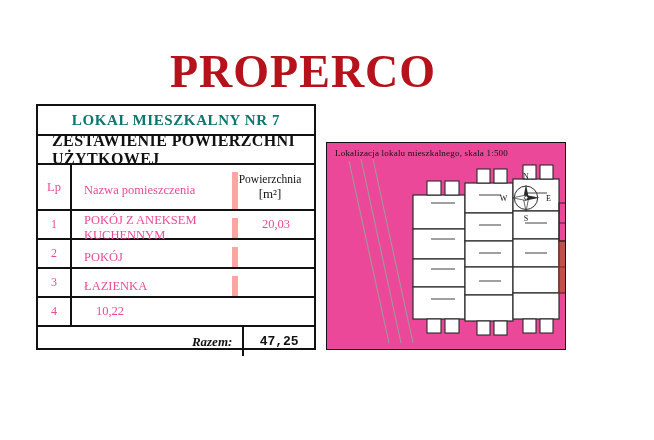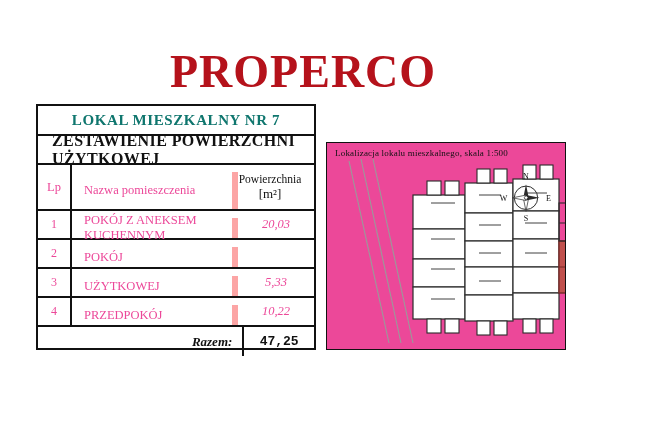--- a/index.html
+++ b/index.html
@@ -107,21 +107,20 @@
     width: 166px;
     border-right: 6px solid #fca5a5;
     padding-left: 12px;
     font-size: 12.5px;
     margin-top: 7px;
   }
   .c-area {
     width: 76px;
     justify-content: center;
     font-size: 12.5px;
-    font-style: italic;
   }
   .head-name, .head-lp {
     font-size: 12.5px;
   }
   .head-area-wrap {
     width: 64px;
     display: flex;
     flex-direction: column;
     align-items: center;
     justify-content: center;
@@ -229,27 +228,25 @@
     <div class="cell c-area">20,03</div>
   </div>
 
   <div class="tbl-row data-row">
     <div class="cell c-lp">2</div>
     <div class="cell c-name">POKÓJ</div>
   </div>
 
   <div class="tbl-row data-row">
     <div class="cell c-lp">3</div>
-    <div class="cell c-name">UŻYTKOWEJ</div>
-    <div class="cell c-area">5,33</div>
+    <div class="cell c-name">ŁAZIENKA</div>
   </div>
 
   <div class="tbl-row data-row">
     <div class="cell c-lp">4</div>
-    <div class="cell c-name">PRZEDPOKÓJ</div>
     <div class="cell c-area">10,22</div>
   </div>
 
   <div id="row-total">
     <div class="total-label">Razem:</div>
     <div class="total-value">47,25</div>
   </div>
 
 </div>
 

